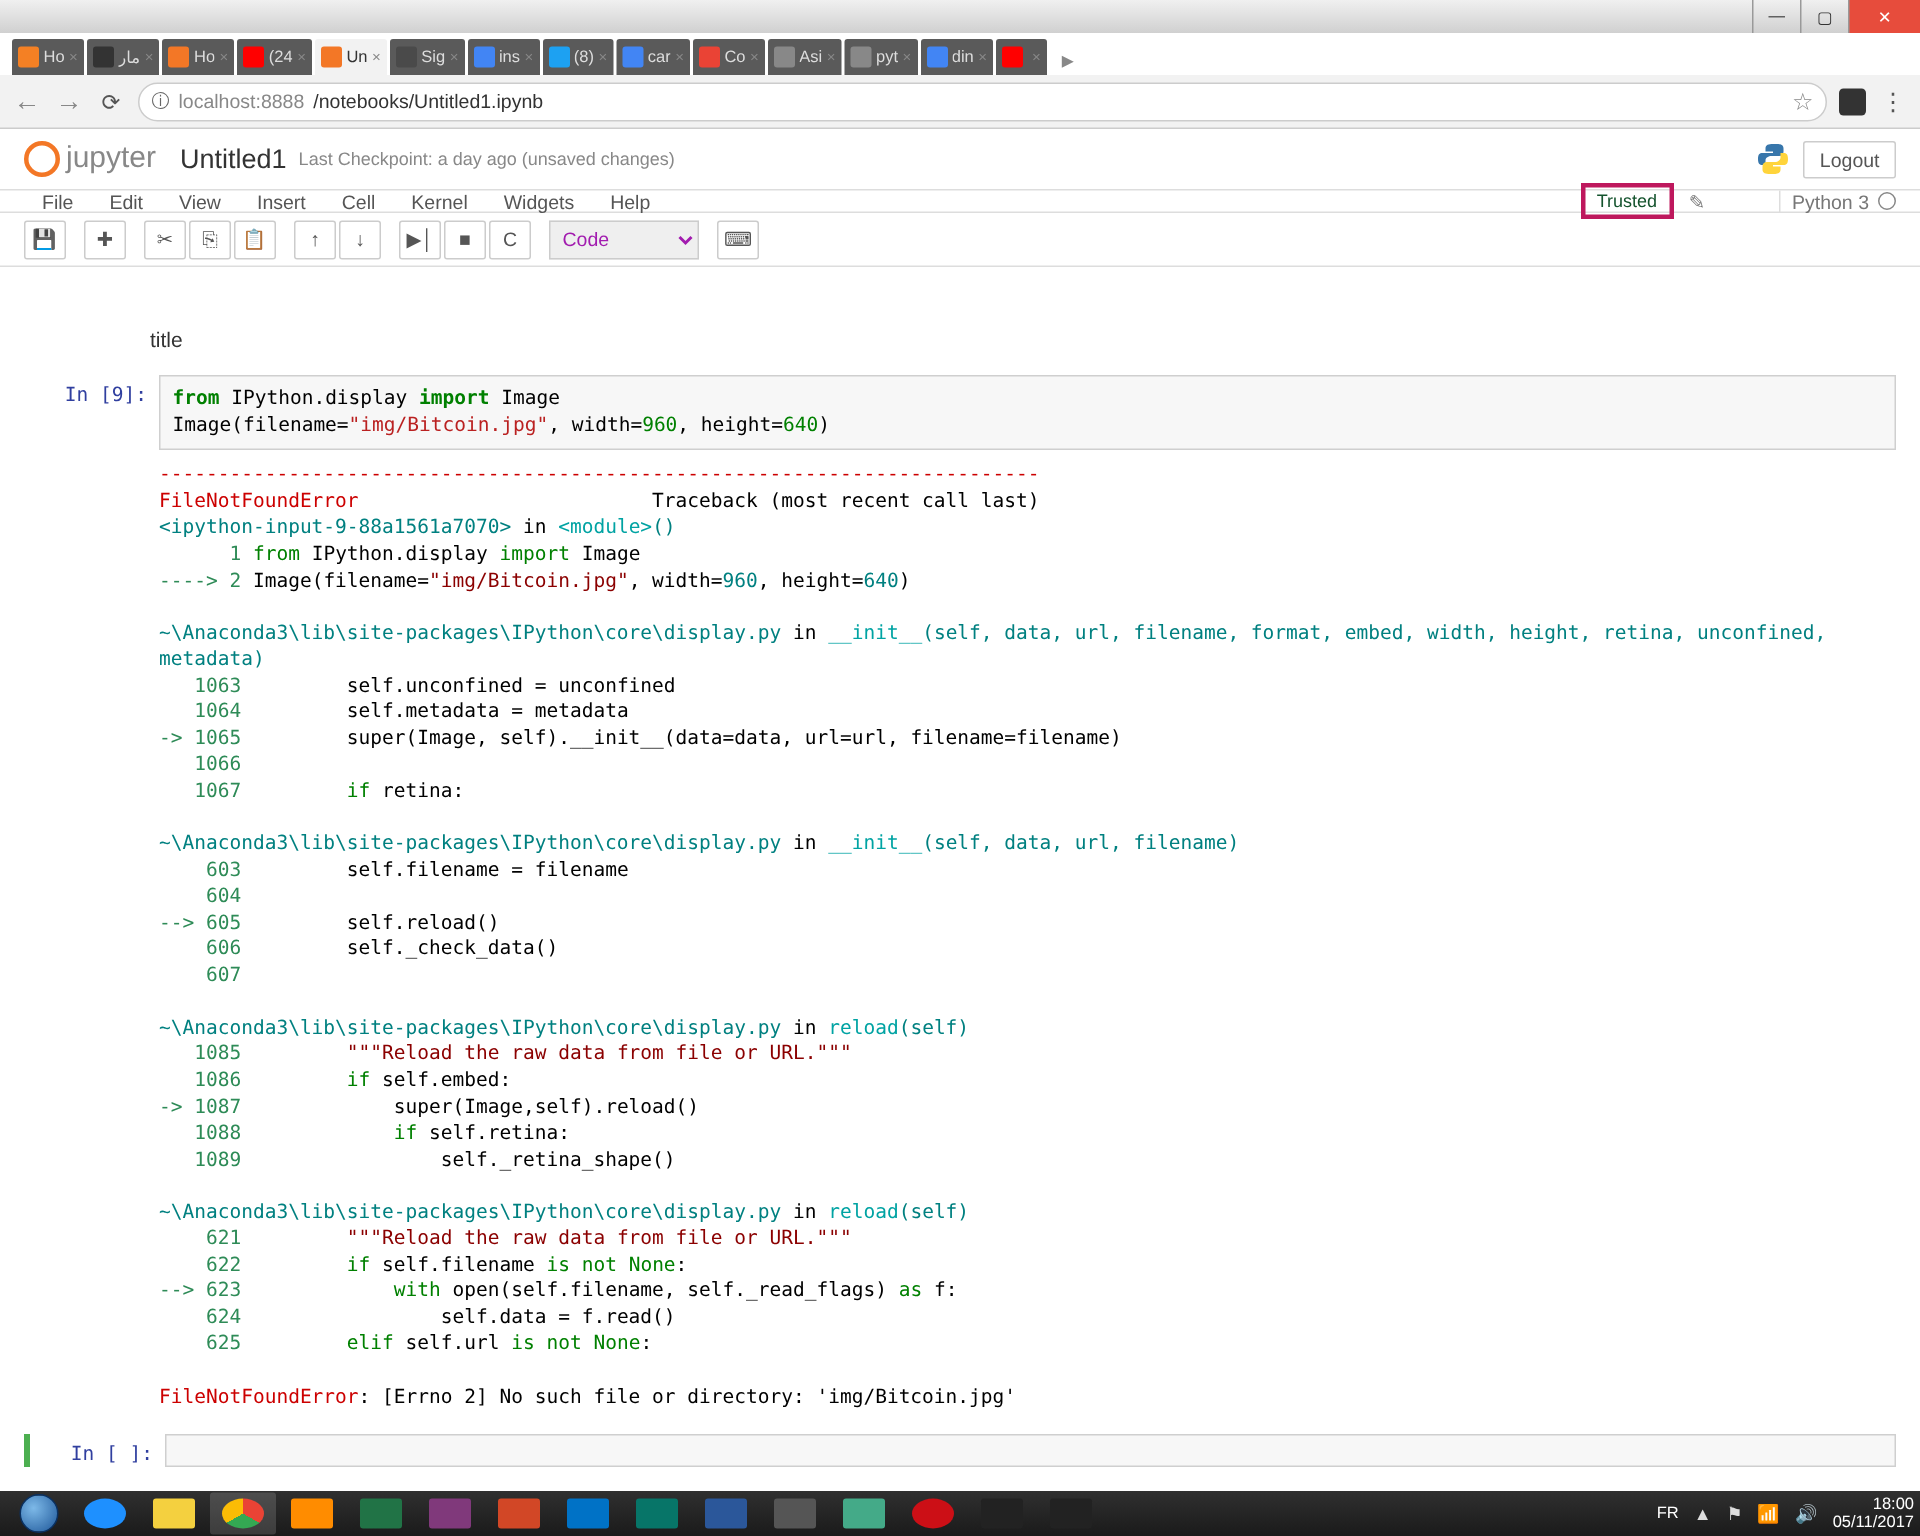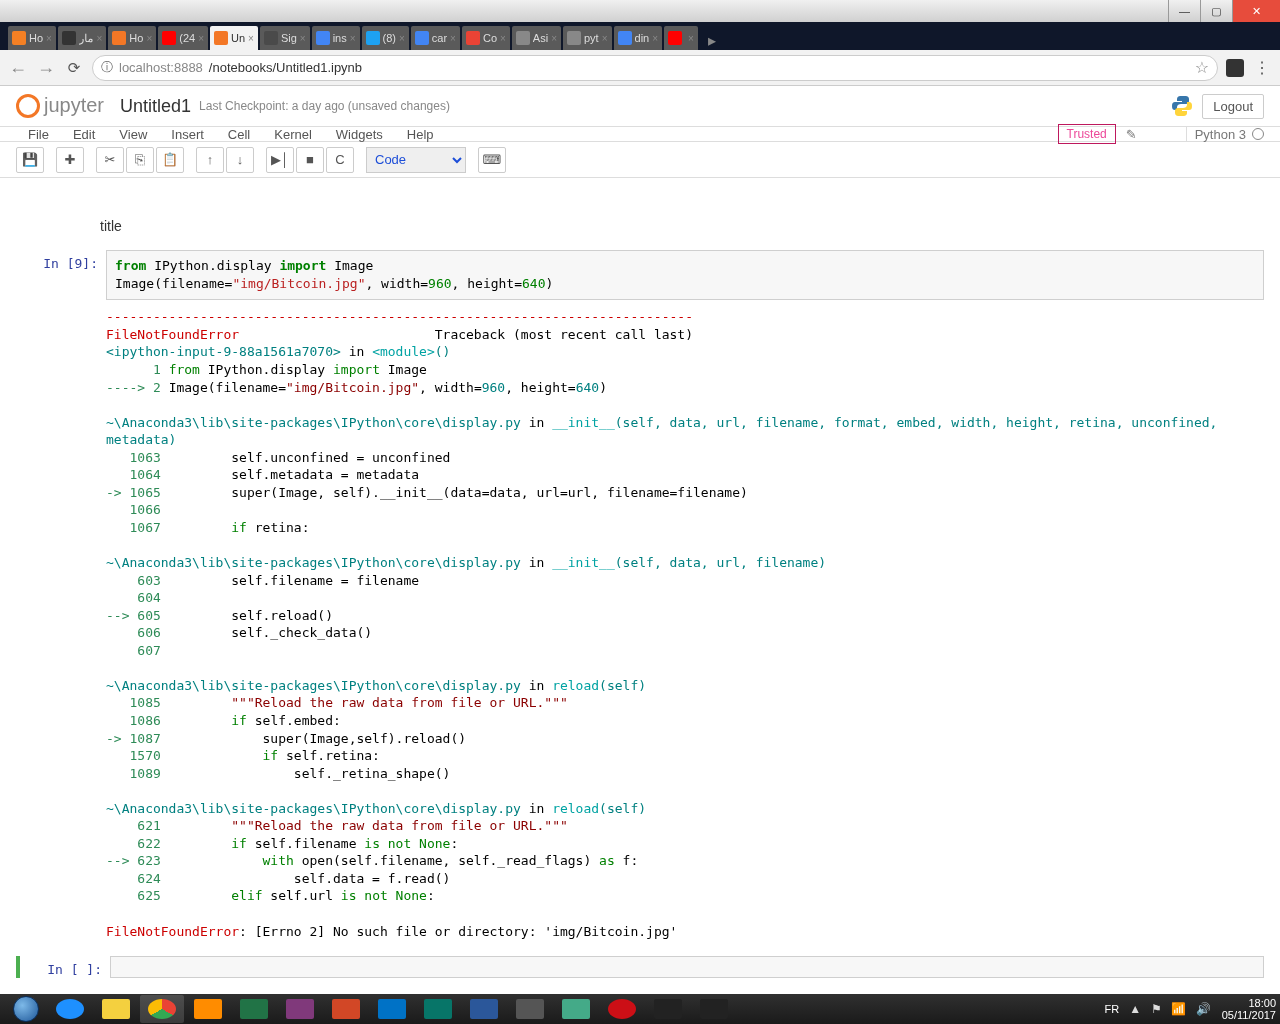--- a/index.html
+++ b/index.html
@@ -4,21 +4,21 @@
 <style>
 * { margin: 0; padding: 0; box-sizing: border-box; }
 body { font-family: "Segoe UI", Arial, sans-serif; font-size: 13px; background: #000; overflow: hidden; }
 
 
 .window-chrome { height: 22px; background: linear-gradient(#f0f0f0, #d0d0d0); display: flex; justify-content: flex-end; align-items: stretch; }
 .window-btn { width: 32px; display: flex; align-items: center; justify-content: center; border-left: 1px solid #999; font-size: 11px; color: #333; cursor: default; }
 .window-btn.close { background: #e74c3c; color: #fff; width: 48px; }
 
 
-.browser-tabs { height: 28px; background: #0f172a; display: flex; align-items: flex-end; padding-left: 8px; }
+.browser-tabs { height: 28px; background: #ffffff; display: flex; align-items: flex-end; padding-left: 8px; }
 .btab { height: 24px; background: #5a5a5a; color: #ddd; display: flex; align-items: center; padding: 0 4px; margin-right: 2px; font-size: 11px; max-width: 68px; border-radius: 2px 2px 0 0; gap: 3px; }
 .btab.active { background: #f2f2f2; color: #333; }
 .btab .favicon { width: 14px; height: 14px; flex-shrink: 0; border-radius: 2px; }
 .btab .label { white-space: nowrap; overflow: hidden; text-overflow: ellipsis; flex: 1; }
 .btab .close-x { font-size: 10px; color: #888; }
 .newtab { color: #888; padding: 0 8px; font-size: 16px; }
 
 
 .address-bar { height: 36px; background: #f2f2f2; display: flex; align-items: center; padding: 0 8px; gap: 8px; border-bottom: 1px solid #ccc; }
 .nav-arrow { width: 20px; font-size: 18px; color: #888; text-align: center; }
@@ -43,30 +43,30 @@
 .jcheckpoint { font-size: 12px; color: #888; margin-left: 8px; }
 .jspacer { flex: 1; }
 .python-logo { width: 24px; height: 24px; display: flex; }
 .python-logo svg { width: 100%; }
 .logout-btn { border: 1px solid #ccc; padding: 4px 10px; font-size: 13px; color: #555; background: #fff; margin-left: 8px; border-radius: 2px; }
 
 
 .menubar { height: 16px; border-top: 1px solid #ddd; border-bottom: 1px solid #ddd; display: flex; align-items: center; padding: 0 16px; font-size: 13px; color: #555; }
 .menuitem { padding: 0 12px; }
 .mspacer { flex: 1; }
-.trusted { border: 1px solid #be185d; padding: 2px 8px; font-size: 12px; color: #ec4899; }
+.trusted { border: 3px solid #be185d; padding: 2px 8px; font-size: 12px; color: #14532d; }
 .edit-icon { font-size: 13px; color: #777; margin: 0 10px; }
 .kernel { font-size: 13px; color: #777; border-left: 1px solid #ddd; padding-left: 8px; display: flex; align-items: center; gap: 6px; margin-left: 39px; }
 .kernel-circle { width: 12px; height: 12px; border: 1px solid #888; border-radius: 50%; }
 
 
 .toolbar { height: 36px; border-bottom: 1px solid #ddd; display: flex; align-items: center; padding: 0 16px; gap: 2px; }
 .tbtn { width: 28px; height: 26px; border: 1px solid #ccc; background: #fff; display: flex; align-items: center; justify-content: center; font-size: 13px; color: #555; border-radius: 2px; }
 .tgap { width: 8px; }
-.tselect { height: 26px; border: 1px solid #ccc; width: 100px; font-size: 13px; color: #1d4ed8; padding: 0 4px; }
+.tselect { height: 26px; border: 1px solid #ccc; width: 100px; font-size: 13px; color: #a21caf; padding: 0 4px; }
 
 
 .notebook { padding: 20px 0; }
 .cell { margin: 0 16px 16px 16px; display: flex; justify-content: center; }
 .prompt { width: 90px; text-align: right; padding: 6px 8px 0 0; font-family: monospace; font-size: 13px; color: #303F9F; flex-shrink: 0; }
 .cell-body { flex: 1; }
 .markdown-cell .cell-body { padding: 20px 0 0 84px; font-size: 14px; color: #333; }
 .code-input { background: #f7f7f7; border: 1px solid #cfcfcf; padding: 6px 8px; font-family: monospace; font-size: 13px; line-height: 1.4; white-space: pre; }
 .output { padding: 8px 0 0 0; font-family: monospace; font-size: 13px; line-height: 1.35; white-space: pre-wrap; }
 
@@ -281,21 +281,21 @@
 <span class="c-lineno">    603 </span><span>        self.filename = filename</span>
 <span class="c-lineno">    604 </span>
 <span class="c-lineno">--&gt; 605 </span><span>        self.reload()</span>
 <span class="c-lineno">    606 </span><span>        self._check_data()</span>
 <span class="c-lineno">    607 </span>
 
 <span class="c-teal">~\Anaconda3\lib\site-packages\IPython\core\display.py</span><span> in </span><span class="c-cyan">reload</span><span class="c-teal">(self)</span>
 <span class="c-lineno">   1085 </span><span class="c-darkred">        """Reload the raw data from file or URL."""</span>
 <span class="c-lineno">   1086 </span><span class="c-green">        if</span><span> self.embed:</span>
 <span class="c-lineno">-&gt; 1087 </span><span>            super(Image,self).reload()</span>
-<span class="c-lineno">   1570 </span><span class="c-green">            if</span><span> self.retina:</span>
+<span class="c-lineno">   1088 </span><span class="c-green">            if</span><span> self.retina:</span>
 <span class="c-lineno">   1089 </span><span>                self._retina_shape()</span>
 
 <span class="c-teal">~\Anaconda3\lib\site-packages\IPython\core\display.py</span><span> in </span><span class="c-cyan">reload</span><span class="c-teal">(self)</span>
 <span class="c-lineno">    621 </span><span class="c-darkred">        """Reload the raw data from file or URL."""</span>
 <span class="c-lineno">    622 </span><span class="c-green">        if</span><span> self.filename </span><span class="c-green">is not None</span><span>:</span>
 <span class="c-lineno">--&gt; 623 </span><span class="c-green">            with</span><span> open(self.filename, self._read_flags) </span><span class="c-green">as</span><span> f:</span>
 <span class="c-lineno">    624 </span><span>                self.data = f.read()</span>
 <span class="c-lineno">    625 </span><span class="c-green">        elif</span><span> self.url </span><span class="c-green">is not None</span><span>:</span>
 
 <span class="c-err-name">FileNotFoundError</span><span>: [Errno 2] No such file or directory: 'img/Bitcoin.jpg'</span></div>

